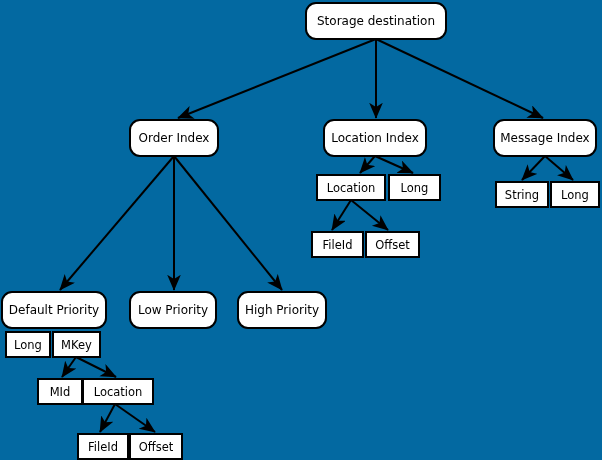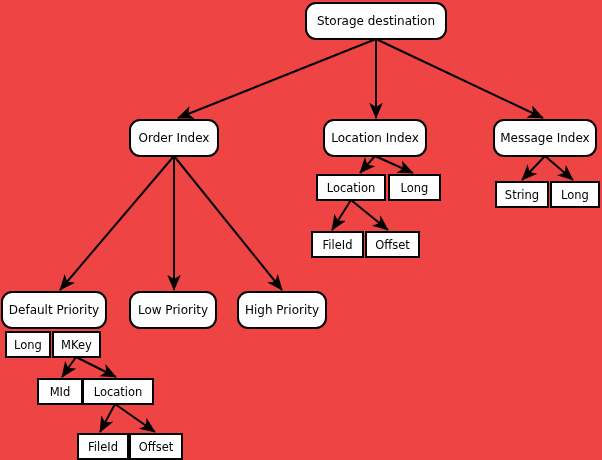--- a/index.html
+++ b/index.html
@@ -4,21 +4,21 @@
 <style>
   html, body {
     margin: 0;
     padding: 0;
     background: #ffffff;
   }
   #diagram-root {
     position: relative;
     width: 602px;
     height: 460px;
-    background: #ef4444;
+    background: #0369a1;
     font-family: "DejaVu Sans", sans-serif;
     overflow: hidden;
   }
   svg#tree-svg {
     display: block;
     width: 602px;
     height: 460px;
   }
   .node-round rect {
     fill: #ffffff;

